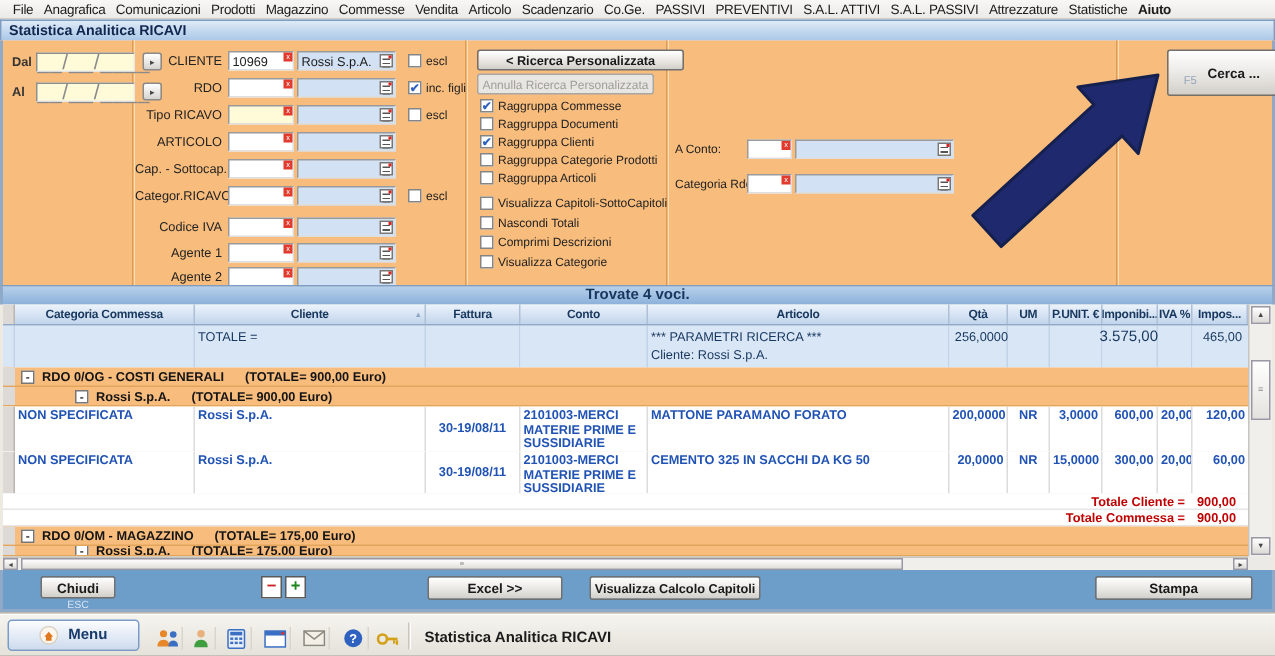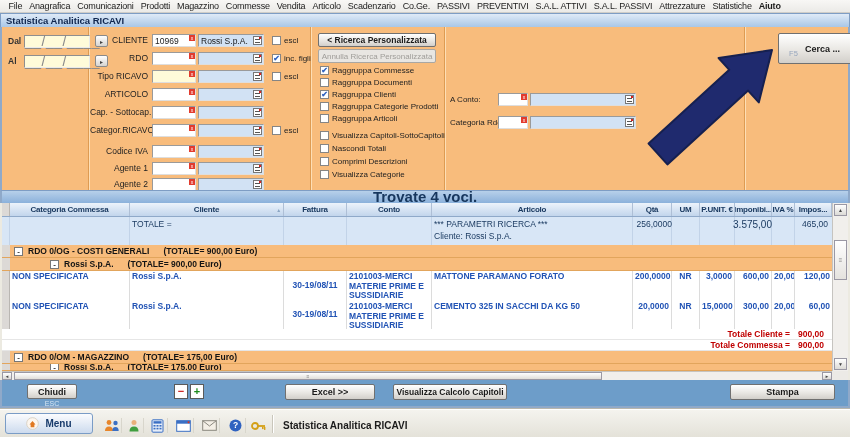--- a/index.html
+++ b/index.html
@@ -30,33 +30,33 @@
   .xbadge::before{content:"x";}
   .fdesc{position:relative;width:66px;height:13px;background:#D2E2F4;border:1px solid;border-color:#9a9a9a #dedede #dedede #9a9a9a;margin-left:2px;font-size:8.5px;padding:1px 12px 1px 2px;color:#1a1a1a;line-height:10px;white-space:nowrap;overflow:hidden;}
   .lookup{position:absolute;right:1px;top:1px;width:9px;height:9px;background:#fff;border:1px solid #777;}
   .lookup::before{content:"";position:absolute;left:1px;right:1px;top:2px;height:6px;background:repeating-linear-gradient(to bottom,#555 0 1px,transparent 1px 3px);}
   .lookup::after{content:"";position:absolute;right:0;top:0;width:2px;height:2px;background:#d22;}
   .fchk{display:flex;align-items:center;margin-left:8px;}
   .cb{width:9px;height:9px;background:#fff;border:1px solid #858585;font-size:8px;line-height:8px;text-align:center;color:#2f62c0;font-weight:bold;overflow:hidden;flex:0 0 auto;}
   .cblab{margin-left:3px;font-size:8px;color:#222;white-space:nowrap;}
   .btn{background:linear-gradient(#ffffff,#e9e7e3 55%,#d2cfca);border:1px solid #707070;border-radius:2px;font-size:9px;font-weight:bold;color:#1a1a1a;display:flex;align-items:center;justify-content:center;white-space:nowrap;}
   .btn.disabled{color:#9f9d99;border-color:#a9a7a3;background:#e8e6e2;font-weight:normal;}
-  .rbtn1{position:absolute;left:316px;top:6px;width:118px;height:14px;font-size:8.5px;}
+  .rbtn1{position:absolute;left:316px;top:6px;width:138px;height:14px;font-size:8.5px;}
   .rbtn2{position:absolute;left:316px;top:22px;width:118px;height:14px;font-size:8px;}
   .pchk{position:absolute;left:318px;display:flex;align-items:center;height:11px;}
   .crow{position:absolute;left:448px;display:flex;align-items:center;height:14px;}
   .clab{width:48px;font-size:8px;color:#222;white-space:nowrap;}
   .ccode{position:relative;width:30px;height:13px;background:#fff;border:1px solid;border-color:#9a9a9a #dedede #dedede #9a9a9a;}
   .cdesc{position:relative;width:106px;height:13px;background:#D2E2F4;border:1px solid;border-color:#9a9a9a #dedede #dedede #9a9a9a;margin-left:2px;}
   .cerca{position:absolute;left:776px;top:6px;width:89px;height:31px;}
   .f5{position:absolute;left:747px;top:22px;width:89px;text-align:center;font-size:7.5px;color:#97a6bd;}
   .arrow{position:absolute;left:618px;top:15px;width:170px;height:125px;z-index:10;}
 
   
-  .statusbar{position:absolute;left:0;top:190px;width:850px;height:13px;background:linear-gradient(#b7d0ea,#8bb1db);border-left:2px solid #8FA9C9;border-right:2px solid #8FA9C9;border-top:1px solid #7e9dc4;text-align:center;font-size:15px;font-weight:bold;color:#17375E;line-height:12px;}
+  .statusbar{position:absolute;left:0;top:190px;width:850px;height:13px;background:linear-gradient(#b7d0ea,#8bb1db);border-left:2px solid #8FA9C9;border-right:2px solid #8FA9C9;border-top:1px solid #7e9dc4;text-align:center;font-size:10px;font-weight:bold;color:#17375E;line-height:12px;}
 
   
   .w0{width:8px;flex:0 0 8px;}.w1{width:120px;flex:0 0 120px;}.w2{width:154px;flex:0 0 154px;}.w3{width:63px;flex:0 0 63px;}
   .w4{width:85px;flex:0 0 85px;}.w5{width:201px;flex:0 0 201px;}.w6{width:39px;flex:0 0 39px;}.w7{width:28px;flex:0 0 28px;}
   .w8{width:35px;flex:0 0 35px;}.w9{width:37px;flex:0 0 37px;}.w10{width:23px;flex:0 0 23px;}.w11{width:37px;flex:0 0 37px;}
   .thead{position:absolute;left:2px;top:203px;width:830px;height:14px;display:flex;background:linear-gradient(#ecf3fb,#c2d5ec);border-bottom:1px solid #8FA9C9;z-index:2;}
   .th{font-size:8px;font-weight:bold;color:#17375E;display:flex;align-items:center;justify-content:center;border-right:1px solid #aebfd6;overflow:hidden;white-space:nowrap;position:relative;letter-spacing:-0.2px;}
   .sortmark{position:absolute;right:2px;font-size:5px;color:#8ba6c4;}
   .sortmark::before{content:"▲";}
   .trow{position:absolute;left:2px;width:830px;display:flex;background:#fff;overflow:hidden;}

